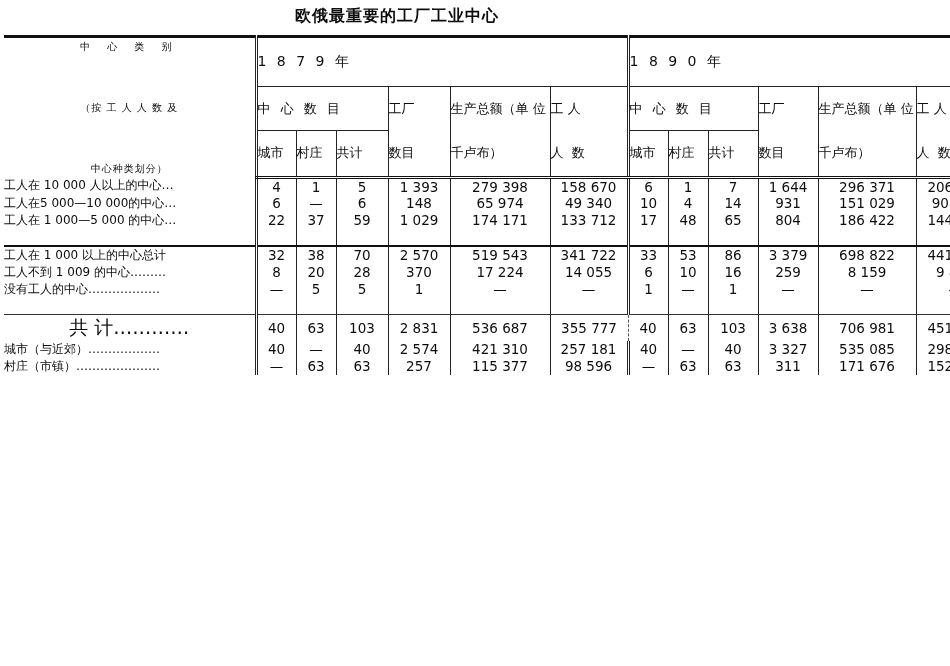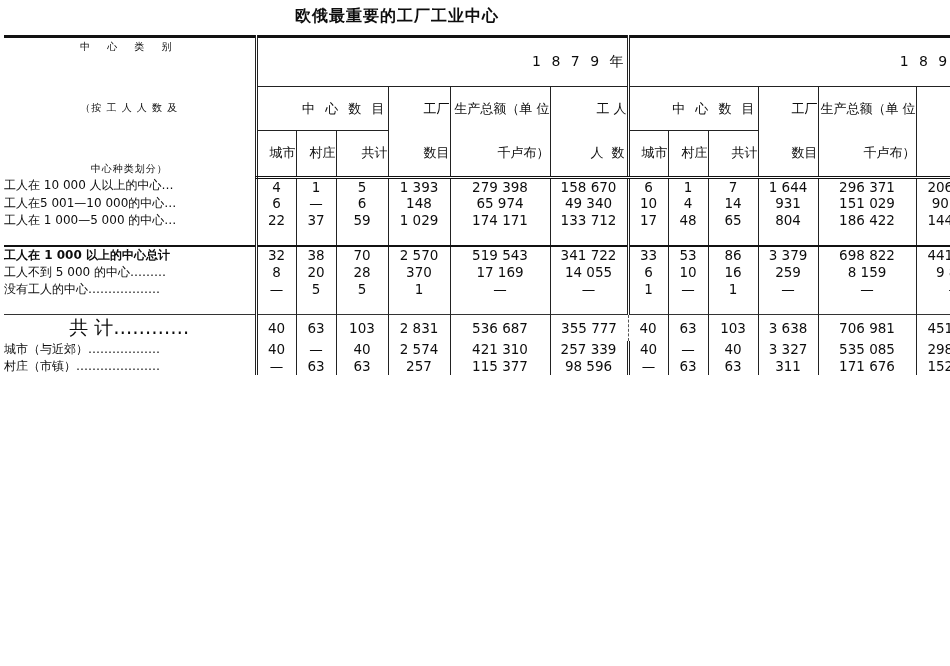--- a/index.html
+++ b/index.html
@@ -46,21 +46,21 @@
   .rule-double-bottom {
     border-bottom: 3px double #111;
   }
   .thin-b { border-bottom: 1px solid #222; }
   .vl { border-left: 1px solid #222; }
   .vl-d { border-left: 3px double #222; }
   .dash-l { border-left: 1px dashed #555; }
 
   
   .hd {
-    text-align: right;
+    text-align: left;
     font-size: 13px;
     line-height: 1.35;
     padding: 3px 2px;
     margin-left: 16px;
   }
   .hd-year {
     font-size: 14px;
     letter-spacing: 3px;
     padding: 5px 0 4px 0;
   }
@@ -76,21 +76,21 @@
   .sp2 { letter-spacing: 2px; }
 
   
   .rowlabel {
     text-align: left;
     padding: 7px 4px 7px 6px;
     font-size: 12px;
     white-space: nowrap;
     margin-top: 43px;
   }
-  .rowlabel.bold { font-weight: bold; }
+  .rowlabel.bold { font-weight: normal; }
   .num {
     text-align: center;
     padding: 7px 5px;
     font-size: 13.5px;
     white-space: nowrap;
   }
   .gap-row td {
     height: 16px;
     padding: 0;
     font-size: 0;
@@ -193,21 +193,21 @@
         <td class="num vl">158 670</td>
         <td class="num vl-d">6</td>
         <td class="num vl">1</td>
         <td class="num vl">7</td>
         <td class="num vl">1 644</td>
         <td class="num vl">296 371</td>
         <td class="num vl">206 862</td>
       </tr>
 
       <tr>
-        <td class="rowlabel">工人在5 001—10 000的中心…</td>
+        <td class="rowlabel">工人在5 000—10 000的中心…</td>
         <td class="num vl-d">6</td>
         <td class="num vl">—</td>
         <td class="num vl">6</td>
         <td class="num vl">148</td>
         <td class="num vl">65 974</td>
         <td class="num vl">49 340</td>
         <td class="num vl-d">10</td>
         <td class="num vl">4</td>
         <td class="num vl">14</td>
         <td class="num vl">931</td>
@@ -257,26 +257,26 @@
         <td class="num vl">341 722</td>
         <td class="num vl-d">33</td>
         <td class="num vl">53</td>
         <td class="num vl">86</td>
         <td class="num vl">3 379</td>
         <td class="num vl">698 822</td>
         <td class="num vl">441 346</td>
       </tr>
 
       <tr>
-        <td class="rowlabel">工人不到 5 000 的中心………</td>
+        <td class="rowlabel">工人不到 1 009 的中心………</td>
         <td class="num vl-d">8</td>
         <td class="num vl">20</td>
         <td class="num vl">28</td>
         <td class="num vl">370</td>
-        <td class="num vl">17 169</td>
+        <td class="num vl">17 224</td>
         <td class="num vl">14 055</td>
         <td class="num vl-d">6</td>
         <td class="num vl">10</td>
         <td class="num vl">16</td>
         <td class="num vl">259</td>
         <td class="num vl">8 159</td>
         <td class="num vl">9 898</td>
       </tr>
 
       <tr>
@@ -327,21 +327,21 @@
         <td class="num vl">451 244</td>
       </tr>
 
       <tr>
         <td class="rowlabel">城市（与近郊）………………</td>
         <td class="num vl-d">40</td>
         <td class="num vl">—</td>
         <td class="num vl">40</td>
         <td class="num vl">2 574</td>
         <td class="num vl">421 310</td>
-        <td class="num vl">257 339</td>
+        <td class="num vl">257 181</td>
         <td class="num vl-d">40</td>
         <td class="num vl">—</td>
         <td class="num vl">40</td>
         <td class="num vl">3 327</td>
         <td class="num vl">535 085</td>
         <td class="num vl">298 651</td>
       </tr>
 
       <tr>
         <td class="rowlabel">村庄（市镇）…………………</td>

